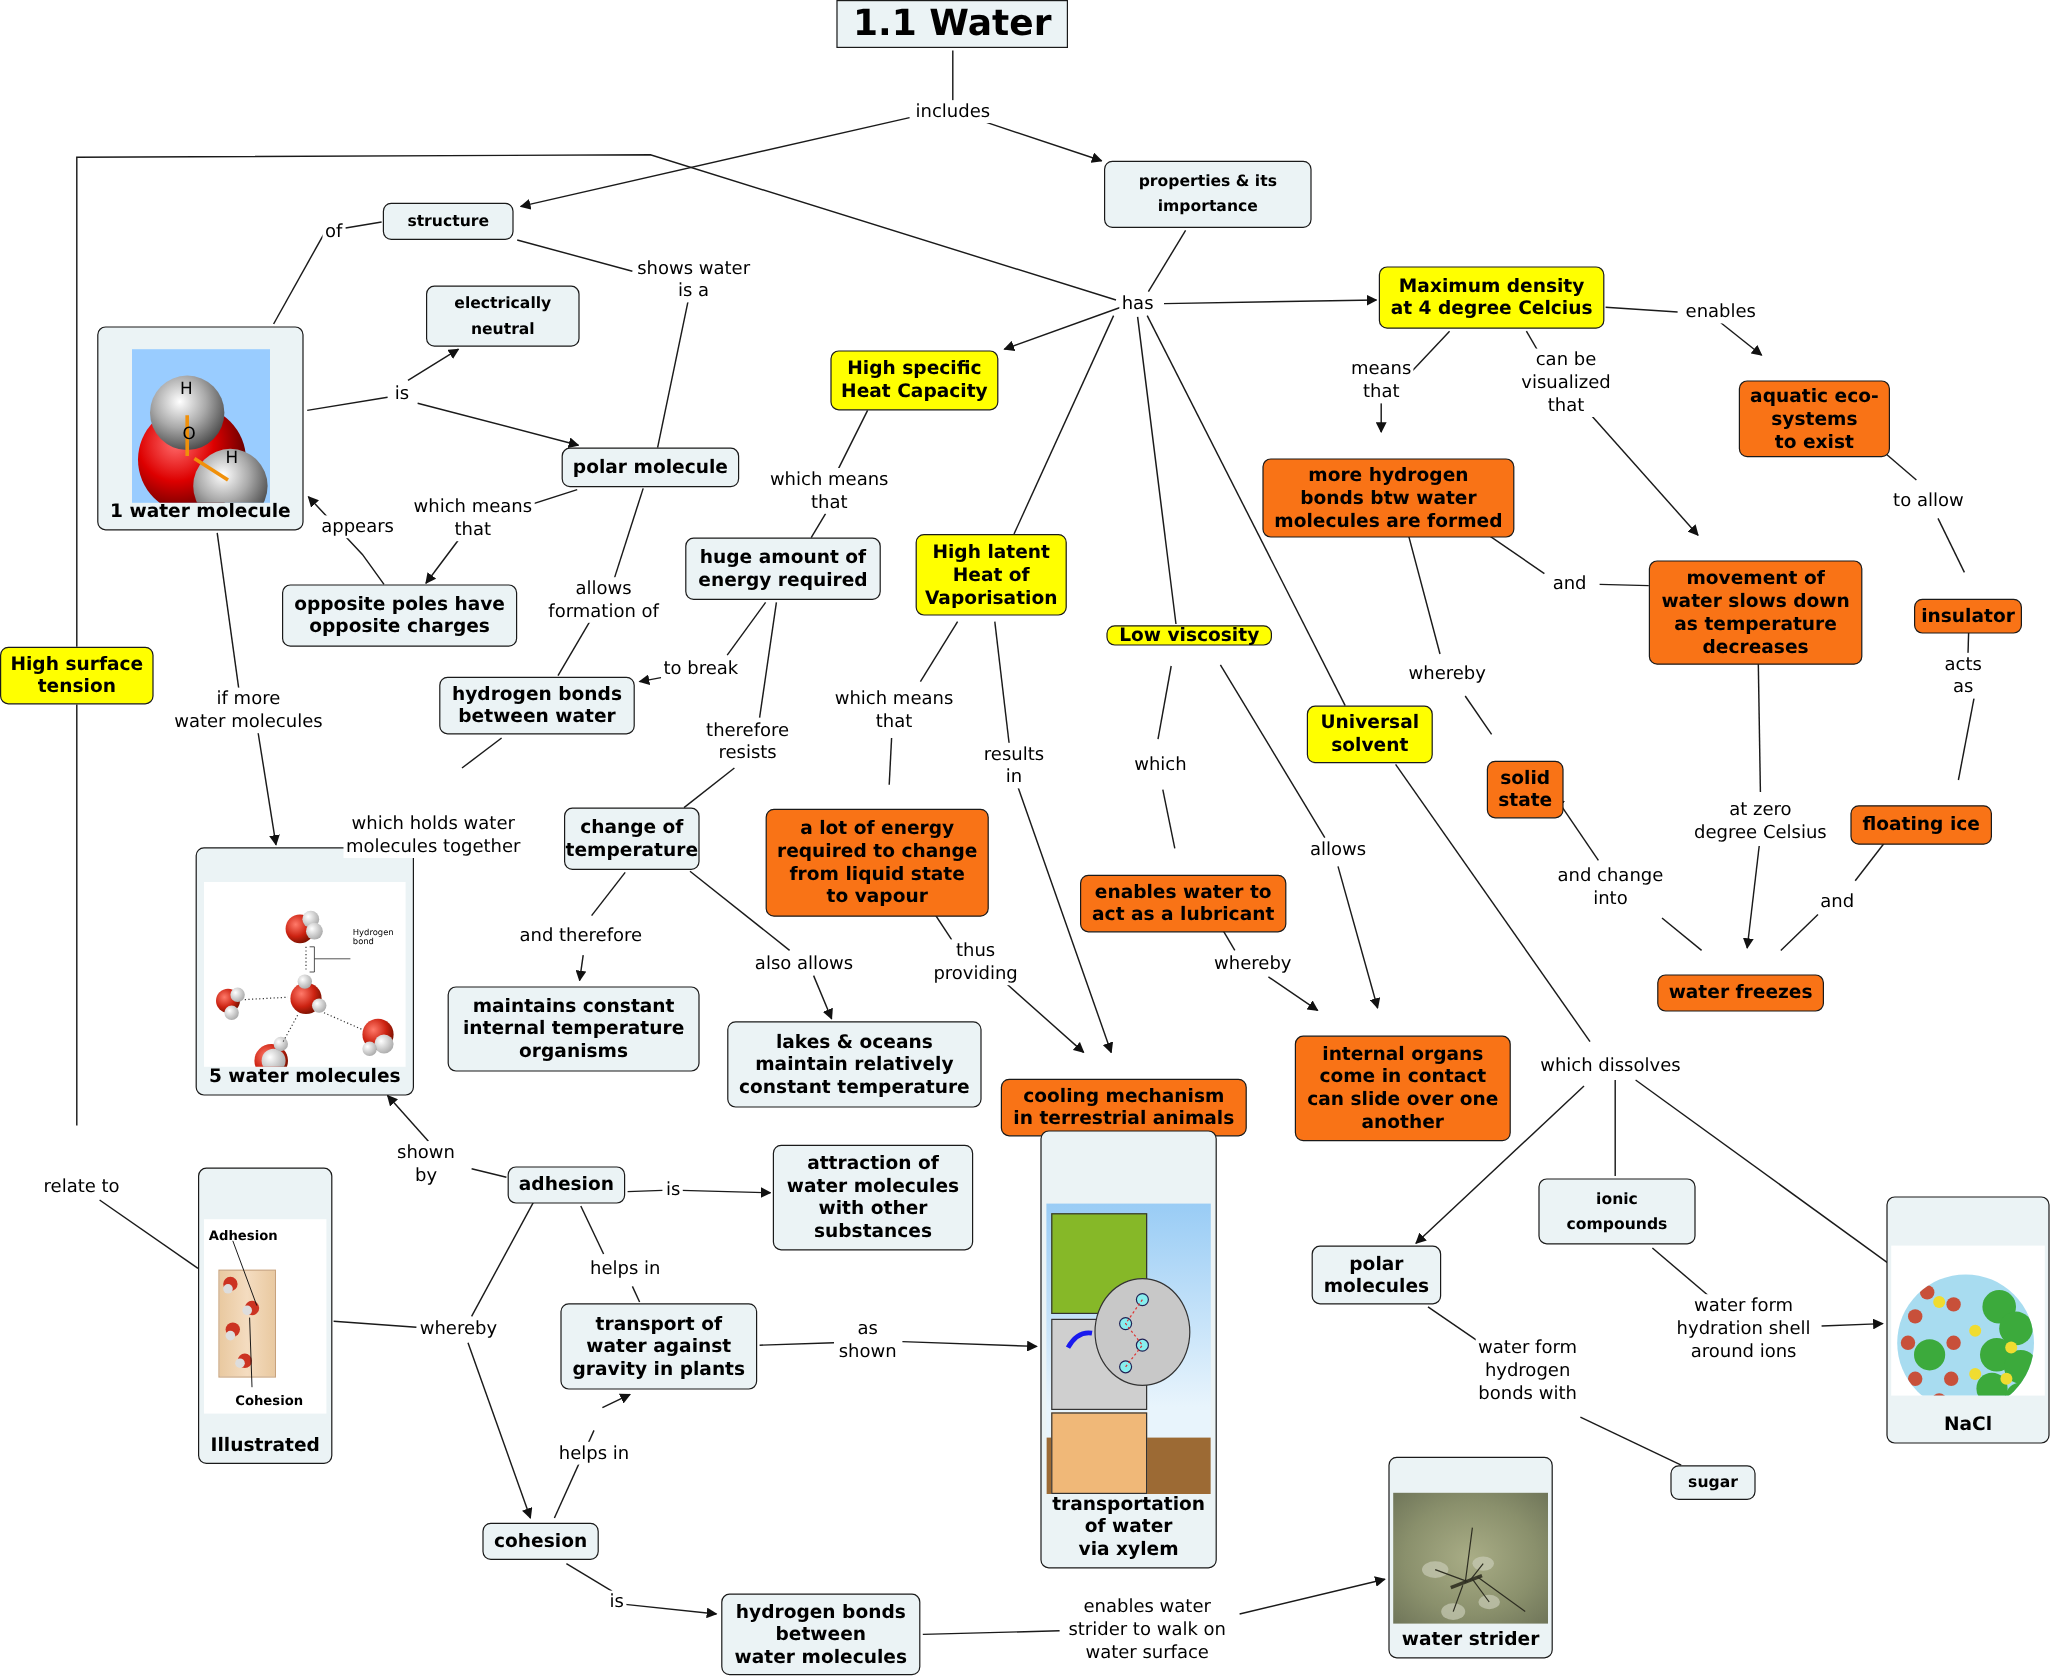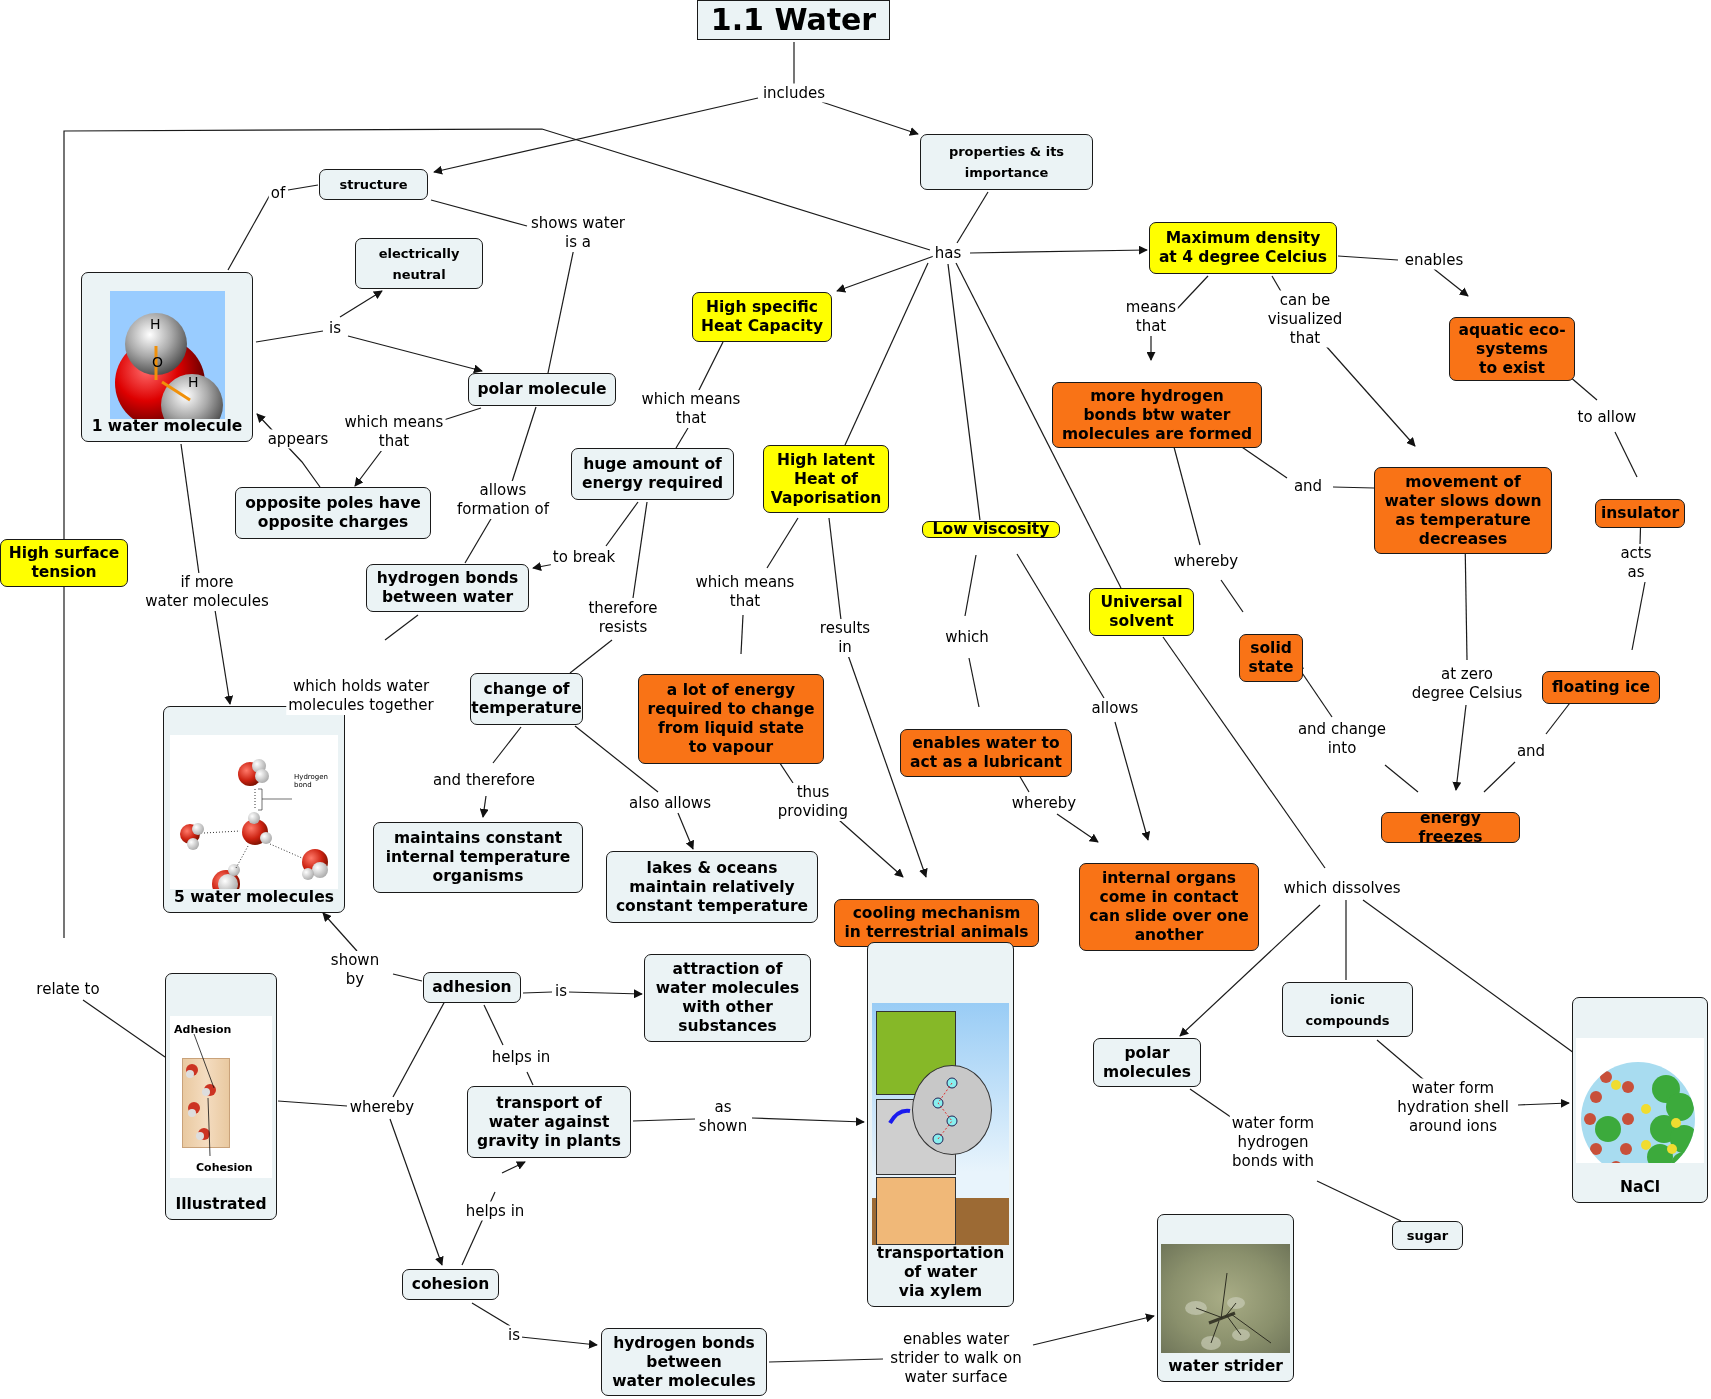--- a/index.html
+++ b/index.html
@@ -259,21 +259,21 @@
 organisms</span></div>
 <div class="node" style="left:606px;top:851px;width:212px;height:72px;"><span>lakes &amp; oceans
 maintain relatively
 constant temperature</span></div>
 <div class="node white" style="left:834px;top:879px;width:205px;height:48px;"><span>cooling mechanism
 in terrestrial animals</span></div>
 <div class="node white" style="left:1079px;top:843px;width:180px;height:88px;"><span>internal organs
 come in contact
 can slide over one
 another</span></div>
-<div class="node white" style="left:1381px;top:792px;width:139px;height:31px;"><span>energy freezes</span></div>
+<div class="node white" style="left:1381px;top:792px;width:139px;height:31px;"><span>water freezes</span></div>
 
 <div class="node img" style="left:165px;top:973px;width:112px;height:247px;">
   <div class="pic" style="left:4px;top:42px;width:102px;height:162px;background:#ffffff;">
     <div style="position:absolute;left:12px;top:42px;width:46px;height:88px;background:linear-gradient(90deg,#e9c9a0,#f4dcc0 50%,#e9c9a0);border:1px solid #c9a27a;"></div>
     <svg width="102" height="162" viewBox="0 0 102 162" style="position:absolute;left:0;top:0;">
       <circle cx="22" cy="54" r="6" fill="#cc3322"></circle>
         <circle cx="20" cy="58" r="4" fill="#dddddd"></circle>
       <circle cx="40" cy="74" r="6" fill="#cc3322"></circle>
         <circle cx="36" cy="76" r="4" fill="#dddddd"></circle>
       <circle cx="24" cy="92" r="6" fill="#cc3322"></circle>

